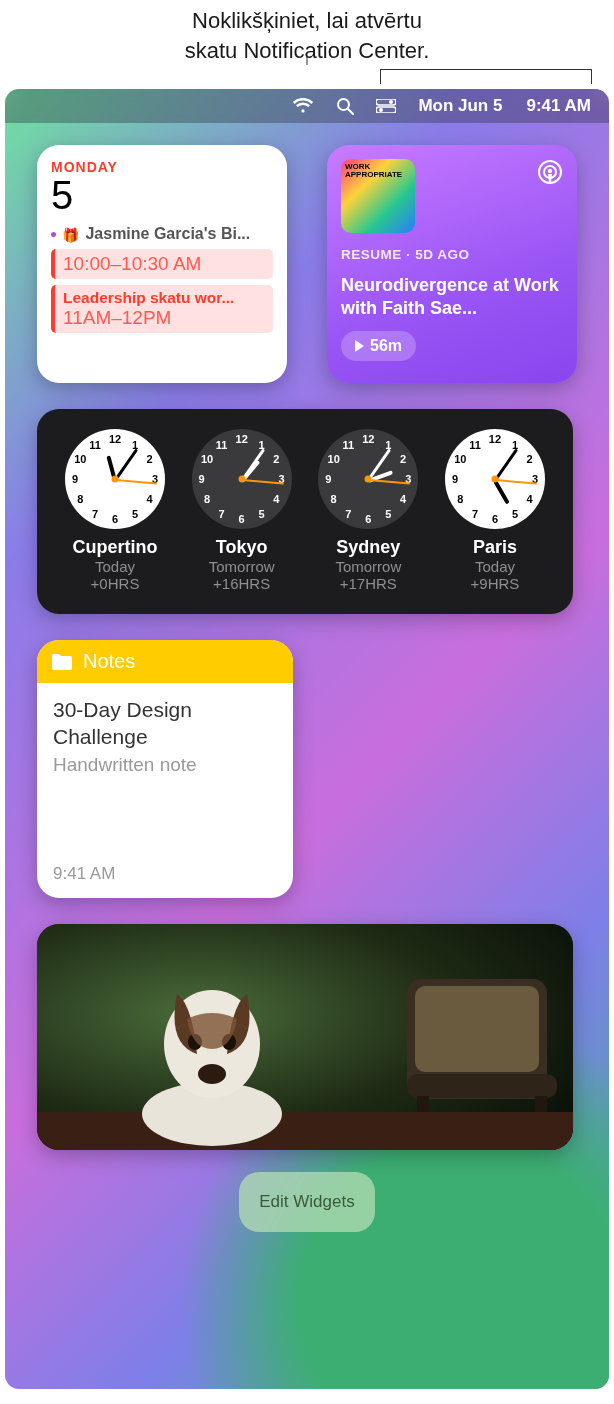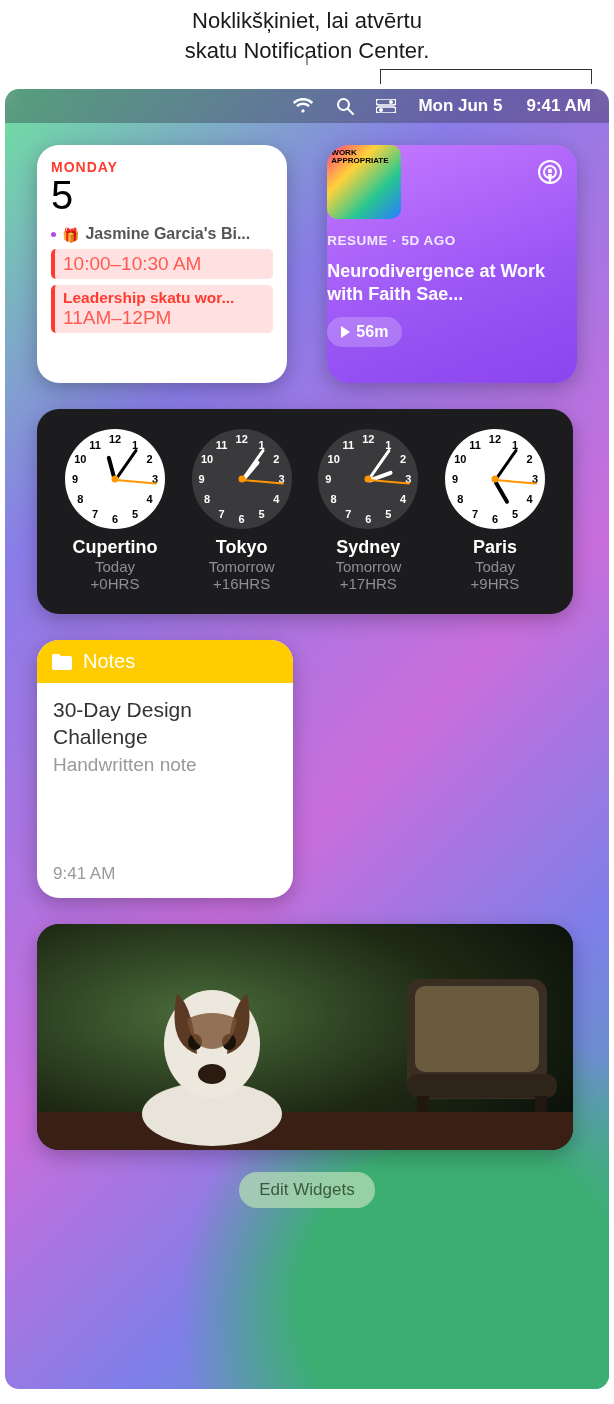--- a/index.html
+++ b/index.html
@@ -126,20 +126,21 @@
     margin-bottom:6px;
   }
   .cal-block .t { color:#ff3b30; font-weight:700; font-size:15.5px; white-space:nowrap; overflow:hidden; text-overflow:ellipsis;}
   .cal-block .s { color:#ff5a50; font-size:19px; }
 
   
   .pod {
     width: 256px; height: 238px;
     background: linear-gradient(160deg,#c77bff 0%, #9a55f5 60%, #8a45ee 100%);
     color:#fff;
+    padding:14px;
     position:relative;
     font-size:17px;
   }
   .pod-art {
     width:74px; height:74px; border-radius:10px;
     background: linear-gradient(135deg,#ff3b7f,#ffd23b,#27c790,#2b7bff);
     position:relative; overflow:hidden;
     margin-bottom:14px;
   }
   .pod-art::after{
@@ -214,21 +215,21 @@
   }
   .photo svg{width:100%;height:100%;display:block;}
 
   
   .editw-wrap{ text-align:center; margin-top:22px;}
   .editw{
     display:inline-block;
     background:rgba(180,220,180,0.75);
     color:#3a5a3a;
     border-radius:20px;
-    padding:8px 20px;
+    padding:20px 20px;
     font-size:17px; font-weight:500;
     backdrop-filter: blur(6px);
   }
 
 </style>
 </head>
 <body>
 
 <div class="caption">
   <span>Noklikšķiniet, lai atvērtu</span><br>

